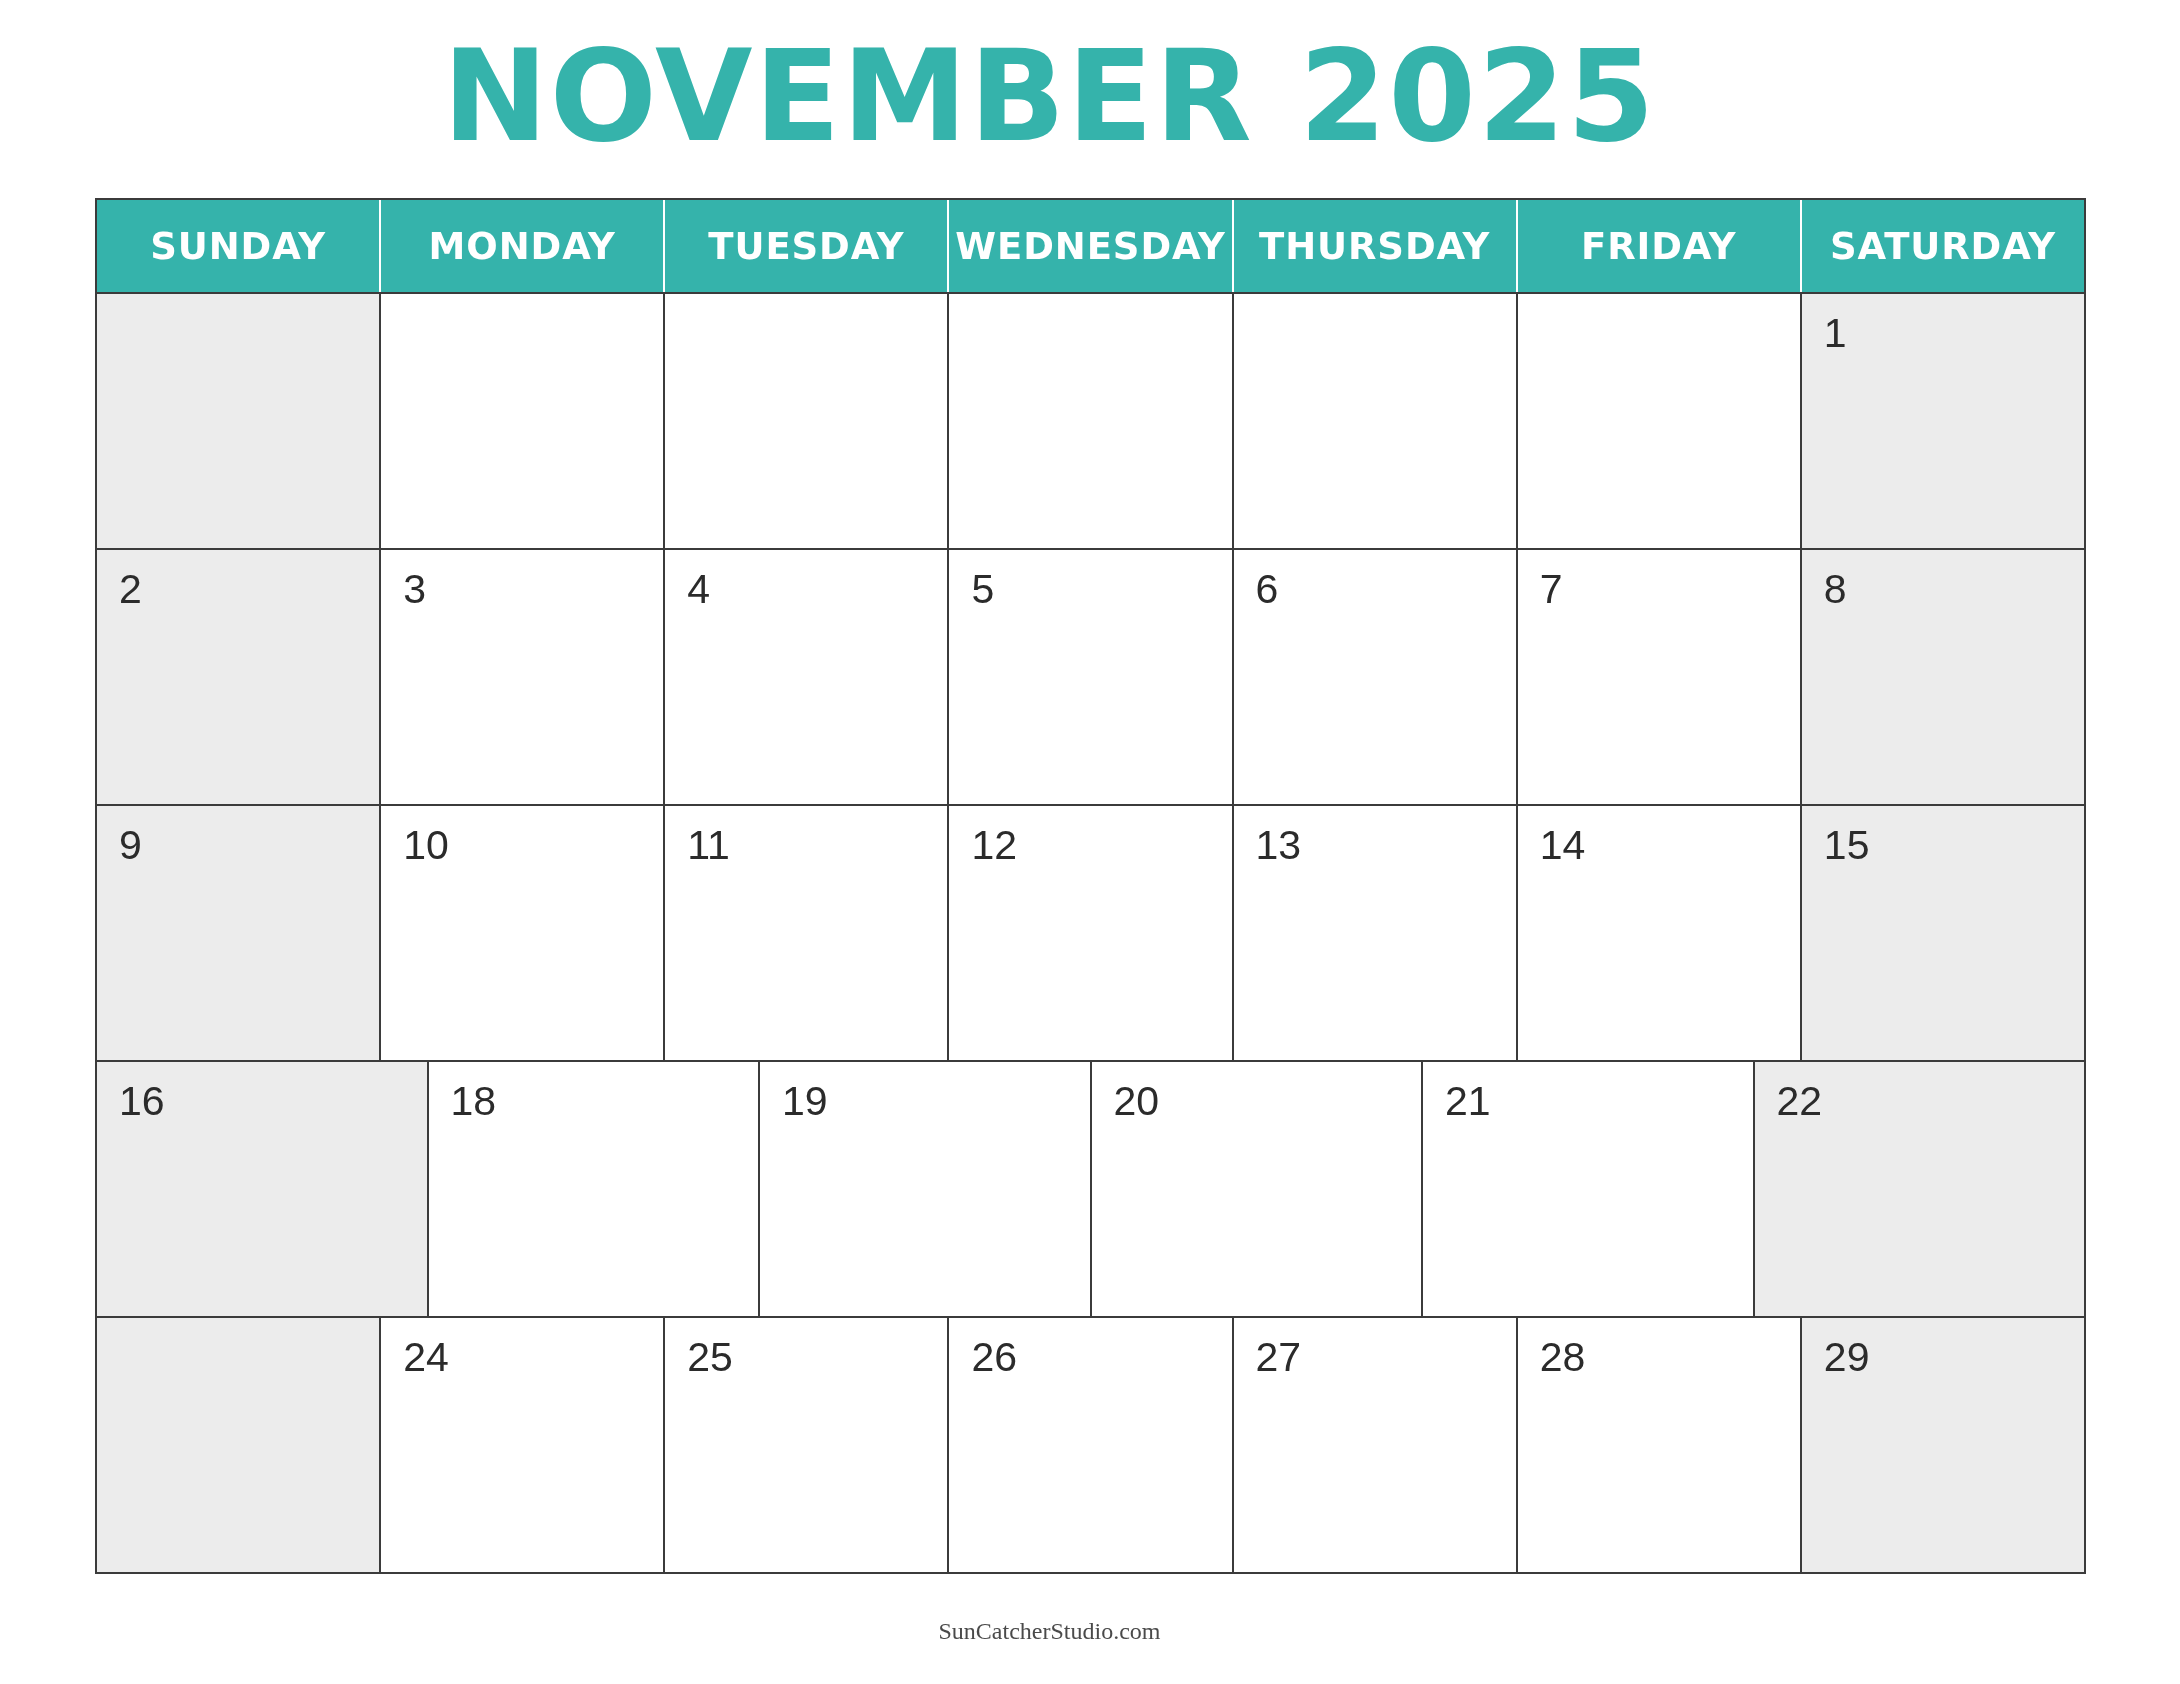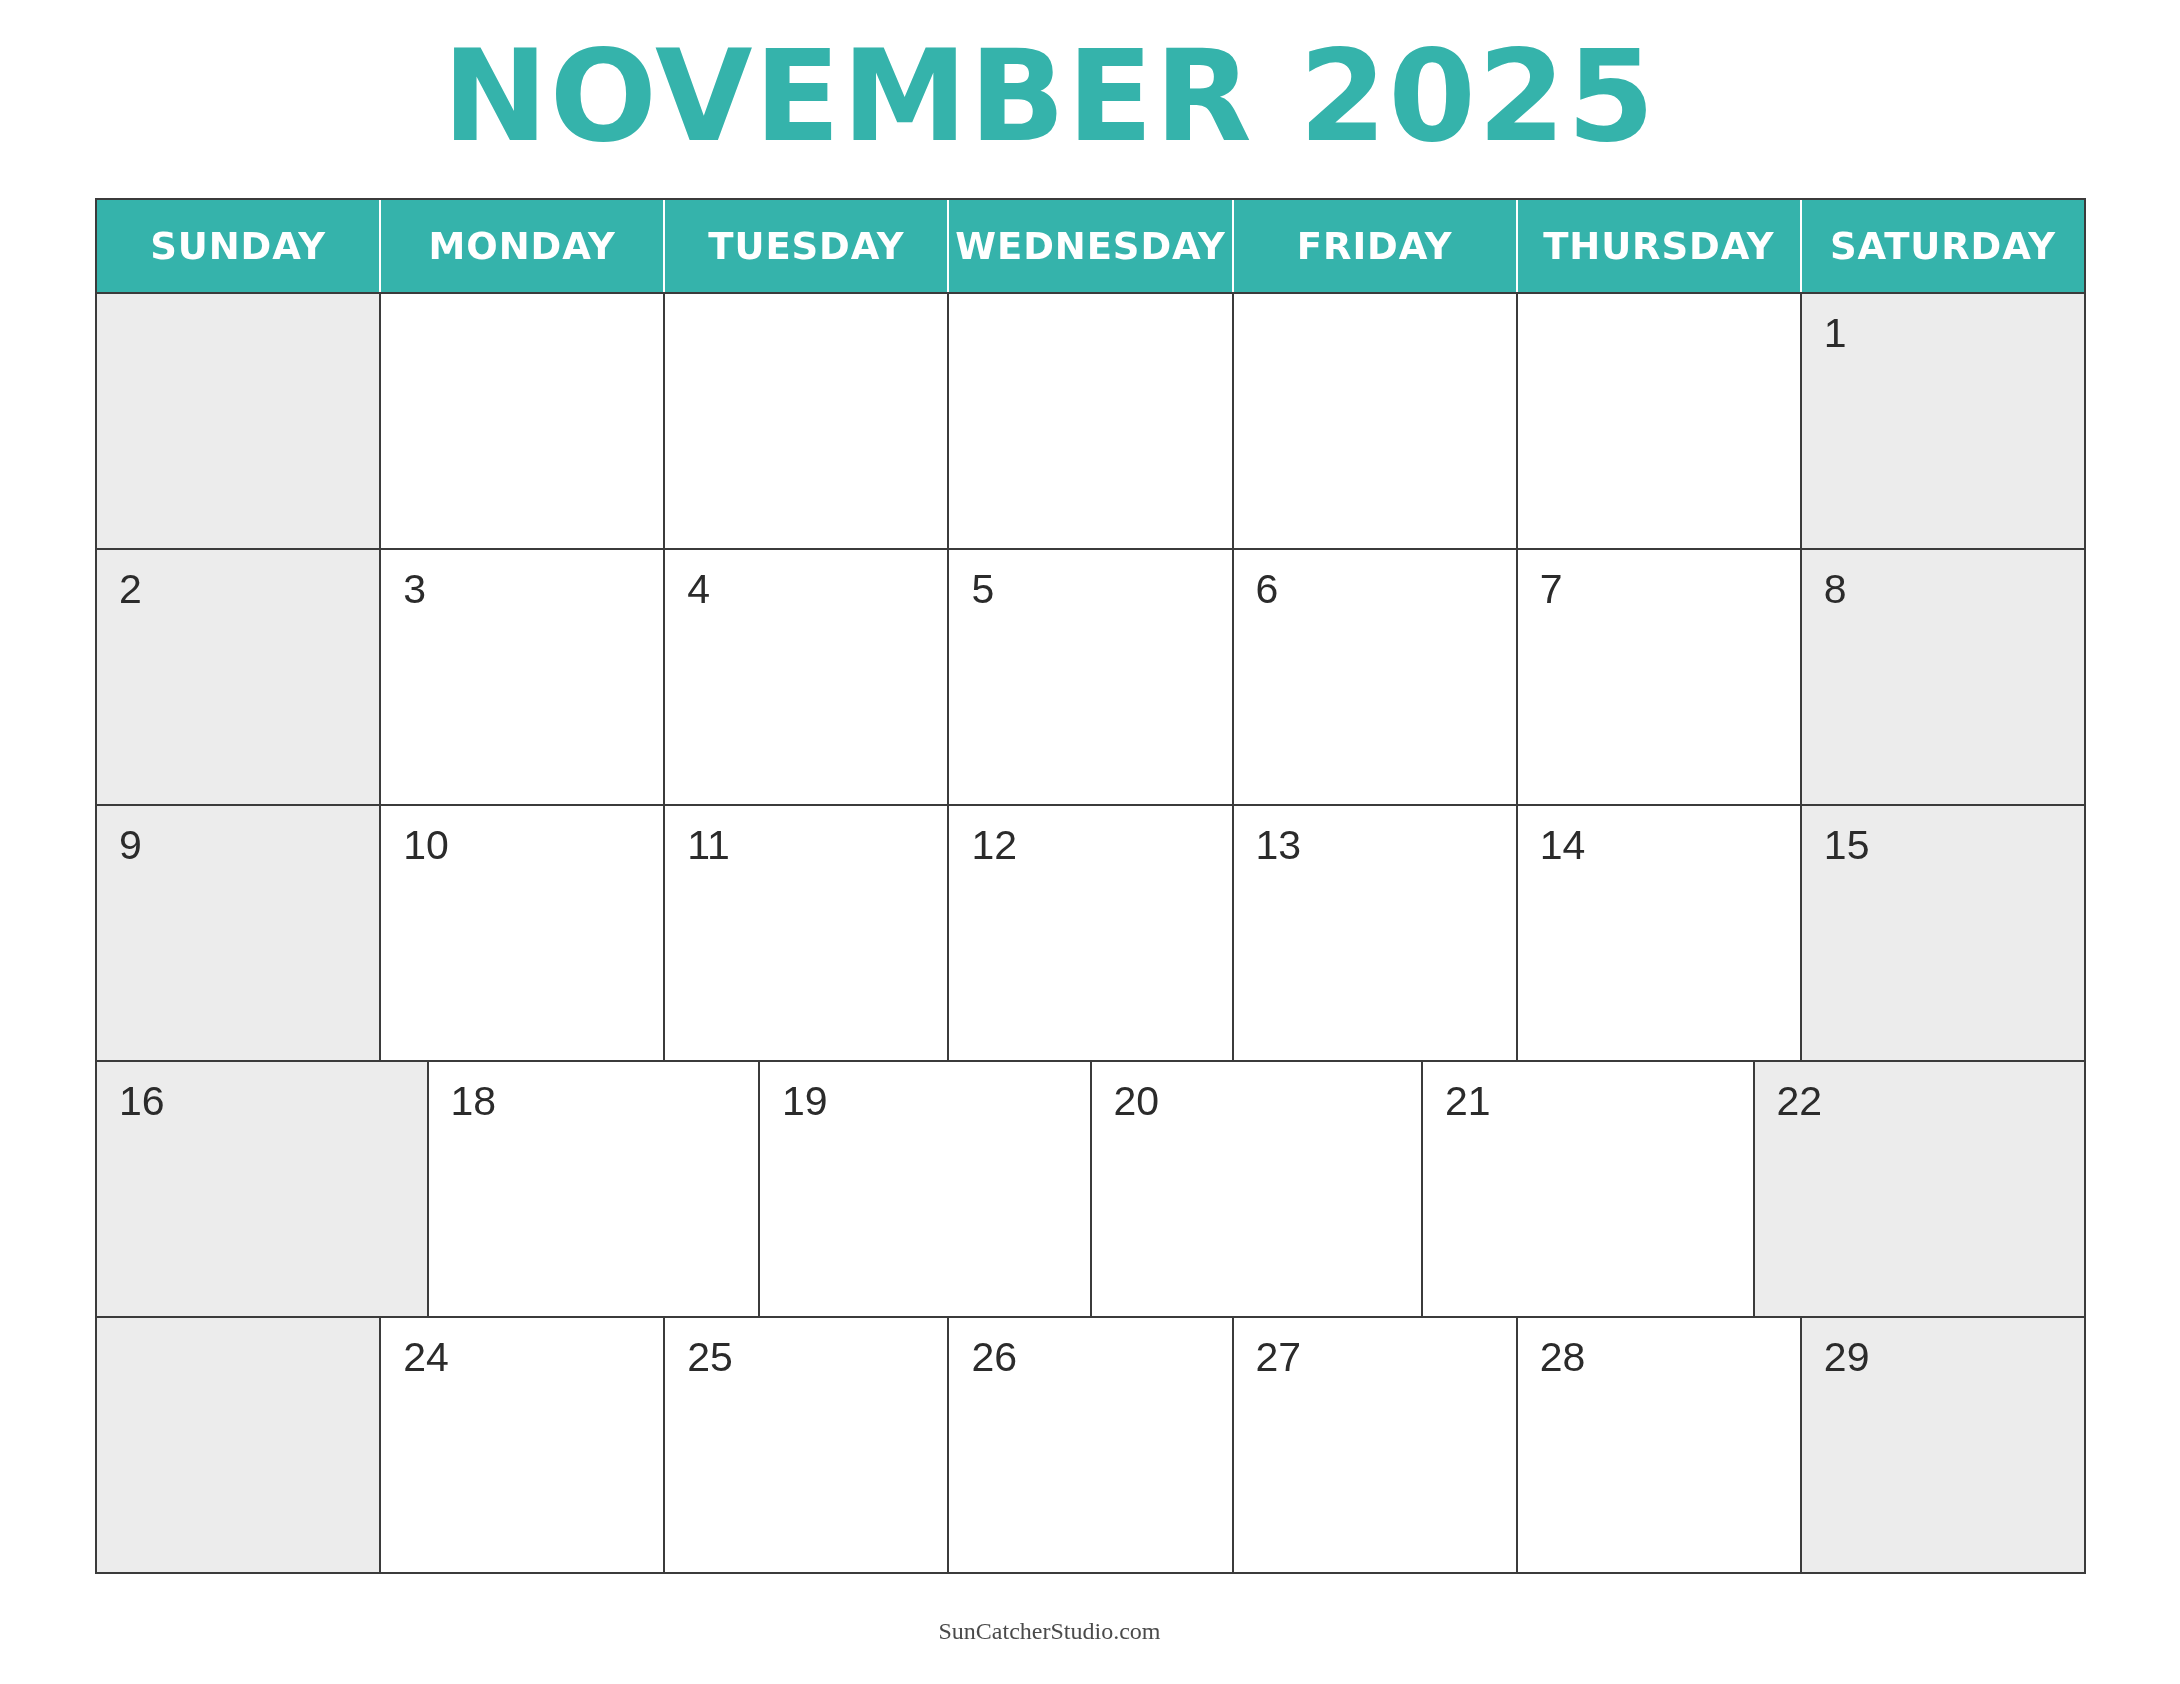--- a/index.html
+++ b/index.html
@@ -136,22 +136,22 @@
 
   <div class="title">NOVEMBER 2025</div>
 
   <div class="calendar">
 
     <div class="head-row">
       <div class="head-cell">SUNDAY</div>
       <div class="head-cell">MONDAY</div>
       <div class="head-cell">TUESDAY</div>
       <div class="head-cell">WEDNESDAY</div>
+      <div class="head-cell">THURSDAY</div>
       <div class="head-cell">FRIDAY</div>
-      <div class="head-cell">THURSDAY</div>
       <div class="head-cell">SATURDAY</div>
     </div>
 
     <div class="week">
       <div class="day weekend">
           <span class="daynum"></span>
         </div>
       <div class="day">
           <span class="daynum"></span>
         </div>

